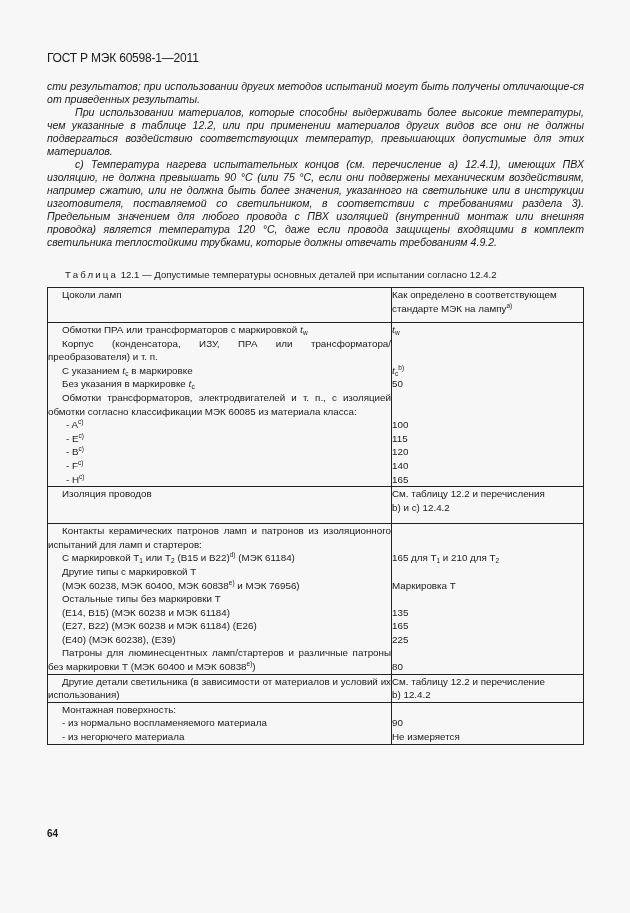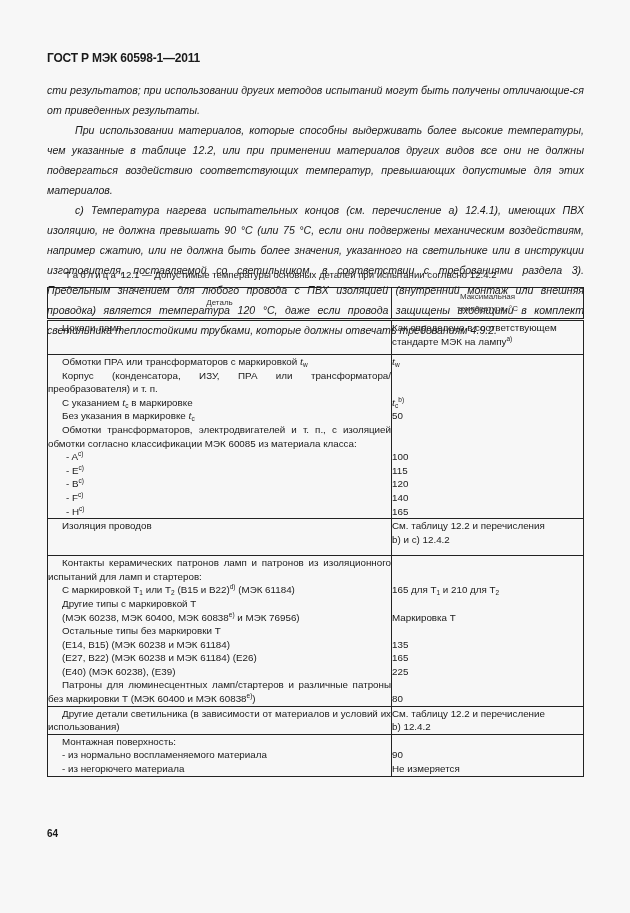--- a/index.html
+++ b/index.html
@@ -2,25 +2,25 @@
 <html><head>
 <meta charset="utf-8">
 <style>
   html, body { margin: 0; padding: 0; }
   body {
     width: 630px; height: 913px; background: #f7f7f7; position: relative;
     font-family: "Liberation Sans", sans-serif; color: #1a1a1a; overflow: hidden;
   }
   .doc-header {
     position: absolute; left: 47px; top: 51px;
-    font-size: 12px; font-weight: bold; letter-spacing: -0.2px;
+    font-size: 12px; font-weight: normal; letter-spacing: -0.2px;
   }
   .body-text {
     position: absolute; left: 47px; width: 537px; top: 80px;
-    font-size: 10.6px; font-style: italic; line-height: 20px; text-align: justify;
+    font-size: 10.6px; font-style: italic; line-height: 13px; text-align: justify;
   }
   .body-text p { margin: 0; }
   .body-text p.indent { text-indent: 28px; }
   .table-caption {
     position: absolute; left: 47px; top: 269px; font-size: 9.6px;
   }
   .table-caption .spaced { letter-spacing: 2.2px; padding-left: 18px; }
   table.main {
     position: absolute; left: 47px; top: 287px; width: 537px;
     border-collapse: collapse; font-size: 9.8px; line-height: 13.6px;
@@ -57,27 +57,20 @@
   <p class="indent">с) Температура нагрева испытательных концов (см. перечисление а) 12.4.1), имеющих ПВХ изоляцию, не должна превышать 90 °С (или 75 °С, если они подвержены механическим воздействиям, например сжатию, или не должна быть более значения, указанного на светильнике или в инструкции изготовителя, поставляемой со светильником, в соответствии с требованиями раздела 3). Предельным значением для любого провода с ПВХ изоляцией (внутренний монтаж или внешняя проводка) является температура 120 °С, даже если провода защищены входящими в комплект светильника теплостойкими трубками, которые должны отвечать требованиям 4.9.2.</p>
 </div>
 
 <div class="table-caption">
   <span class="spaced">Таблица</span>
   <span>12.1 — Допустимые температуры основных деталей при испытании согласно 12.4.2</span>
 </div>
 
 <table class="main">
   <tbody>
-      <tr>
-    <th>Деталь</th>
-    <th>
-      <span class="line">Максимальная</span>
-      <span class="line">температура, °С</span>
-    </th>
-  </tr>
 
   <tr style="height:35px">
     <td class="detail">
       <span class="line ind">Цоколи ламп</span>
     </td>
     <td class="value">
       <span class="line">Как определено в соответствующем</span>
       <span class="line"><span>стандарте МЭК на лампу</span><sup>a)</sup></span>
     </td>
   </tr>

